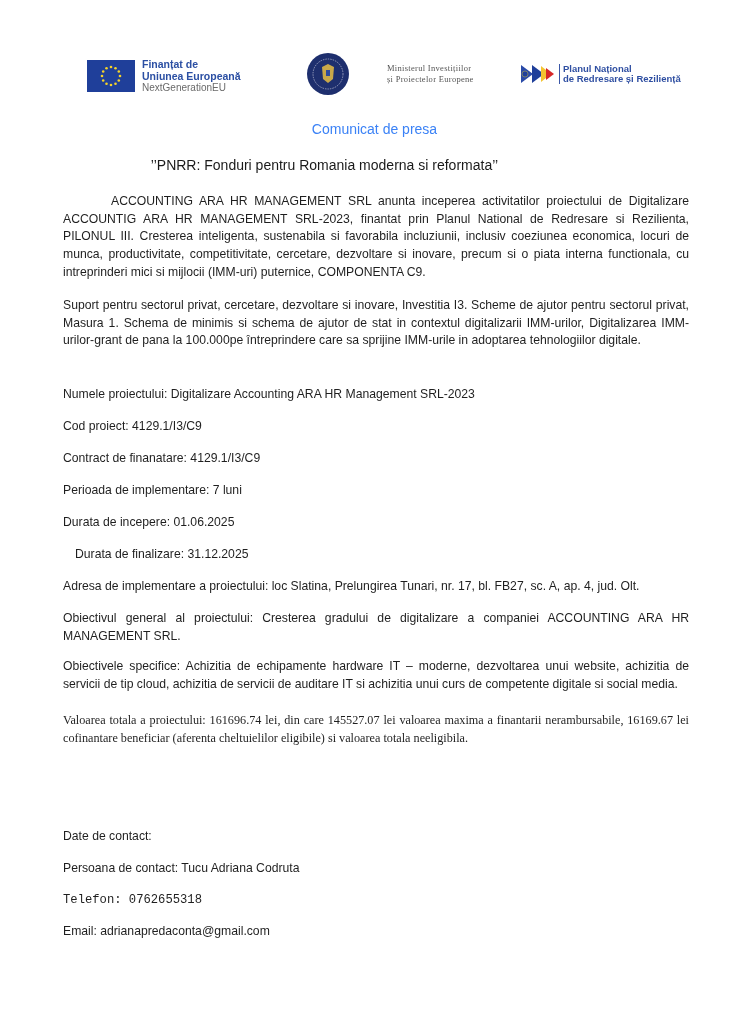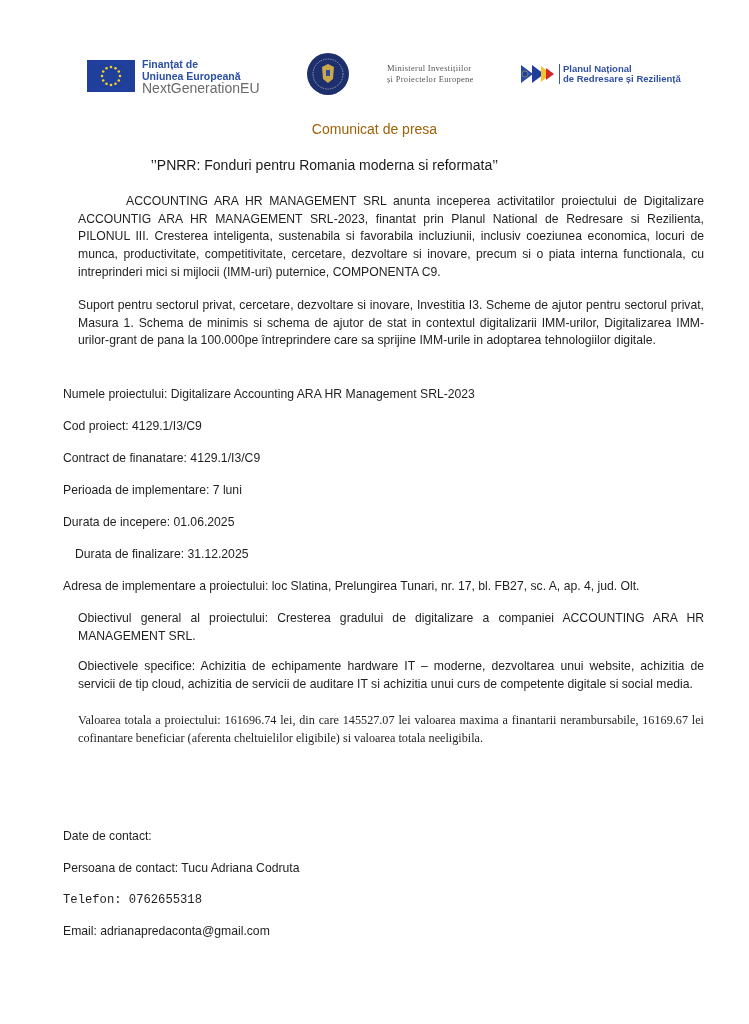--- a/index.html
+++ b/index.html
@@ -3,33 +3,33 @@
 <meta charset="utf-8">
 <style>
   html, body { margin:0; padding:0; background:#ffffff; }
   body { width:749px; height:1024px; position:relative; overflow:hidden;
          font-family:"Liberation Sans", sans-serif; color:#1a1a1a; }
   .logos { position:absolute; top:50px; left:16px; width:749px; height:55px; }
   .eu-logo { position:absolute; left:71px; top:8px; display:flex; align-items:center; }
   .eu-flag { width:48px; height:32px; background:#1f3f9a; position:relative; }
   .eu-text { margin-left:7px; line-height:12px; }
   .eu-text .l1, .eu-text .l2 { font-size:10.5px; font-weight:bold; color:#2b4fa3; }
-  .eu-text .l3 { font-size:14px; color:#6a6a6a; }
+  .eu-text .l3 { font-size:10px; color:#6a6a6a; }
   .gov-logo { position:absolute; left:291px; top:3px; display:flex; align-items:center;gap:29px; }
   .gov-seal { width:42px; height:42px; border-radius:50%; background:#1e2f6e; position:relative; }
   .gov-text { margin-left:9px; font-family:"Liberation Serif", serif; font-size:8.5px; color:#555; letter-spacing:0.3px; line-height:11px; }
   .pnrr-logo { position:absolute; left:505px; top:13px; display:flex; align-items:center; }
   .pnrr-mark { width:34px; height:22px; position:relative; }
   .pnrr-text { margin-left:4px; padding-left:3px; border-left:1px solid #3b57a8; font-size:9.5px; font-weight:bold; color:#2f4fa2; line-height:10px; }
 
-  .title { position:absolute; top:121px; left:0; width:749px; text-align:center; font-size:14px; color:#a16207; }
+  .title { position:absolute; top:121px; left:0; width:749px; text-align:center; font-size:14px; color:#3b82f6; }
   .subtitle { position:absolute; top:157px; left:0; width:649px; text-align:center; font-size:14px; color:#1a1a1a; }
 
   .body { position:absolute; left:63px; width:626px; font-size:12.2px; line-height:17.7px; color:#1f1f1f; }
-  .just { text-align:justify;margin-left:15px; }
+  .just { text-align:justify; }
   .indent { text-indent:48px; }
 </style>
 </head>
 <body>
 
 <div class="logos">
   <div class="eu-logo">
     <div class="eu-flag">
       <svg width="48" height="32" viewBox="0 0 48 32">
         <rect width="48" height="32" fill="#1f3f9a"></rect>

